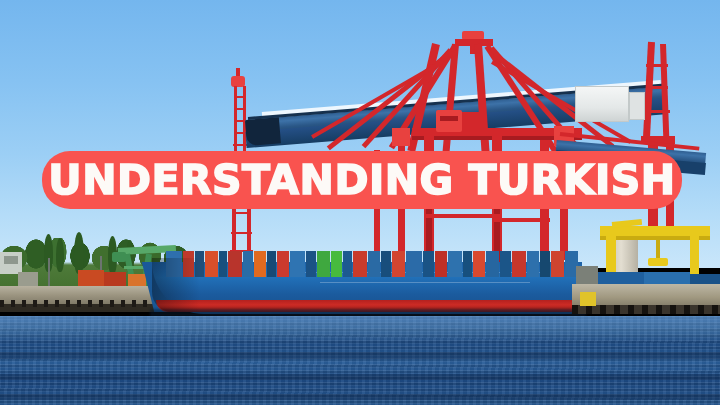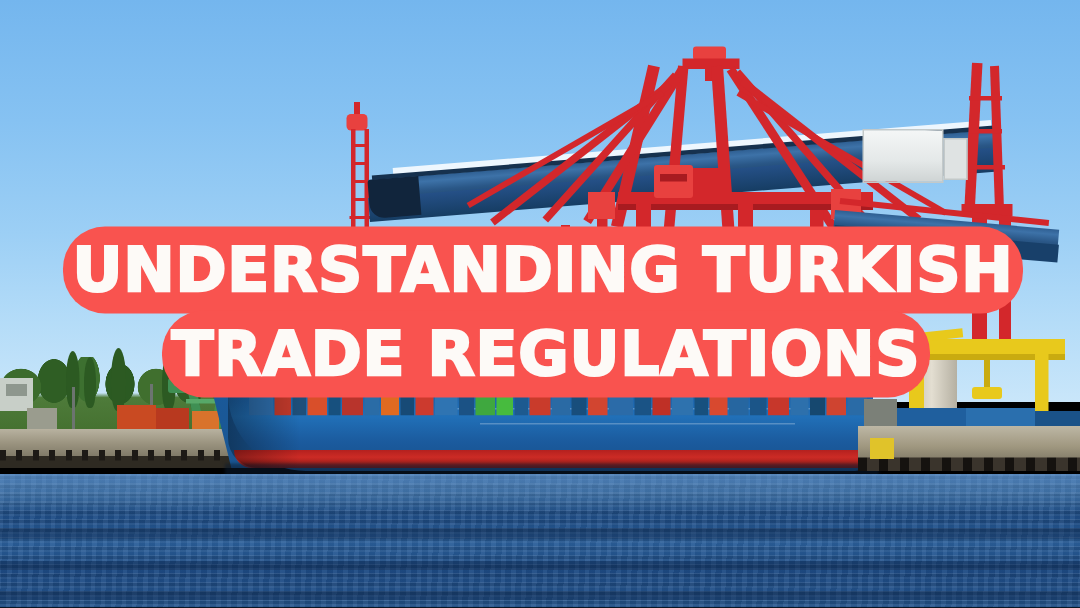--- a/index.html
+++ b/index.html
@@ -385,18 +385,15 @@
   <div class="water"></div>
   <div class="water-shine"></div>
   <div class="water-dark-band" style="top:352px; height:7px;"></div>
   <div class="water-dark-band" style="top:374px; height:6px;"></div>
   <div class="water-dark-band" style="top:394px; height:6px;"></div>
 
   <div class="title-wrap">
     <div class="banner banner-1">
       <span>UNDERSTANDING TURKISH</span>
     </div>
-    <div class="banner banner-2">
-      <span>TRADE REGULATIONS</span>
-    </div>
   </div>
 
 </div>
 
 </body></html>

